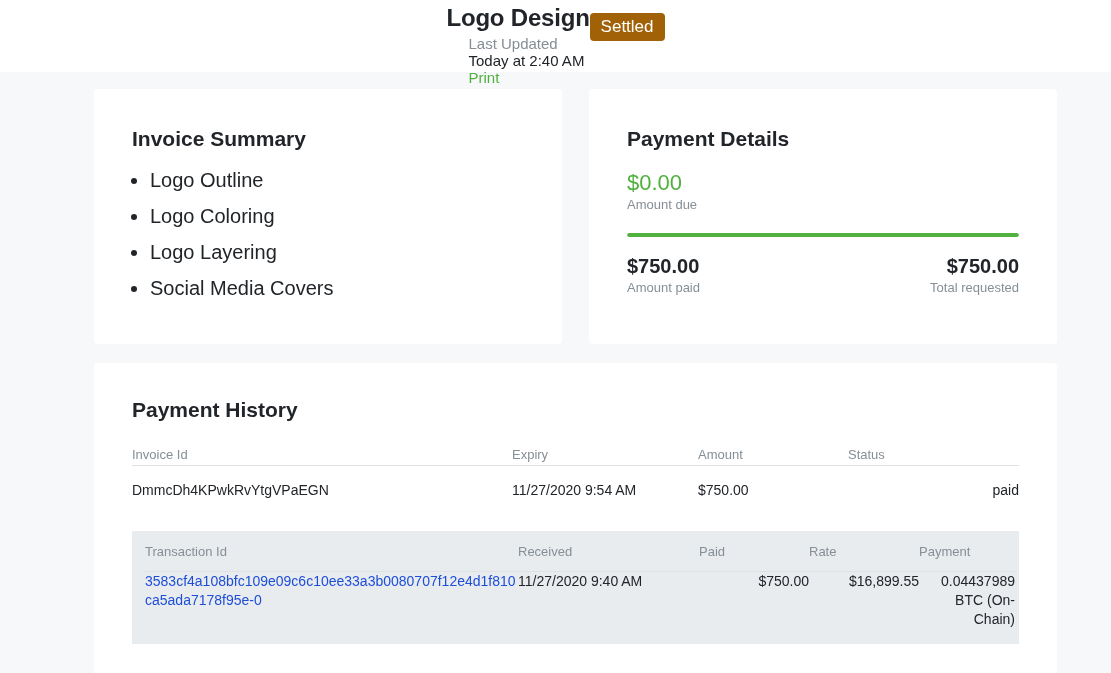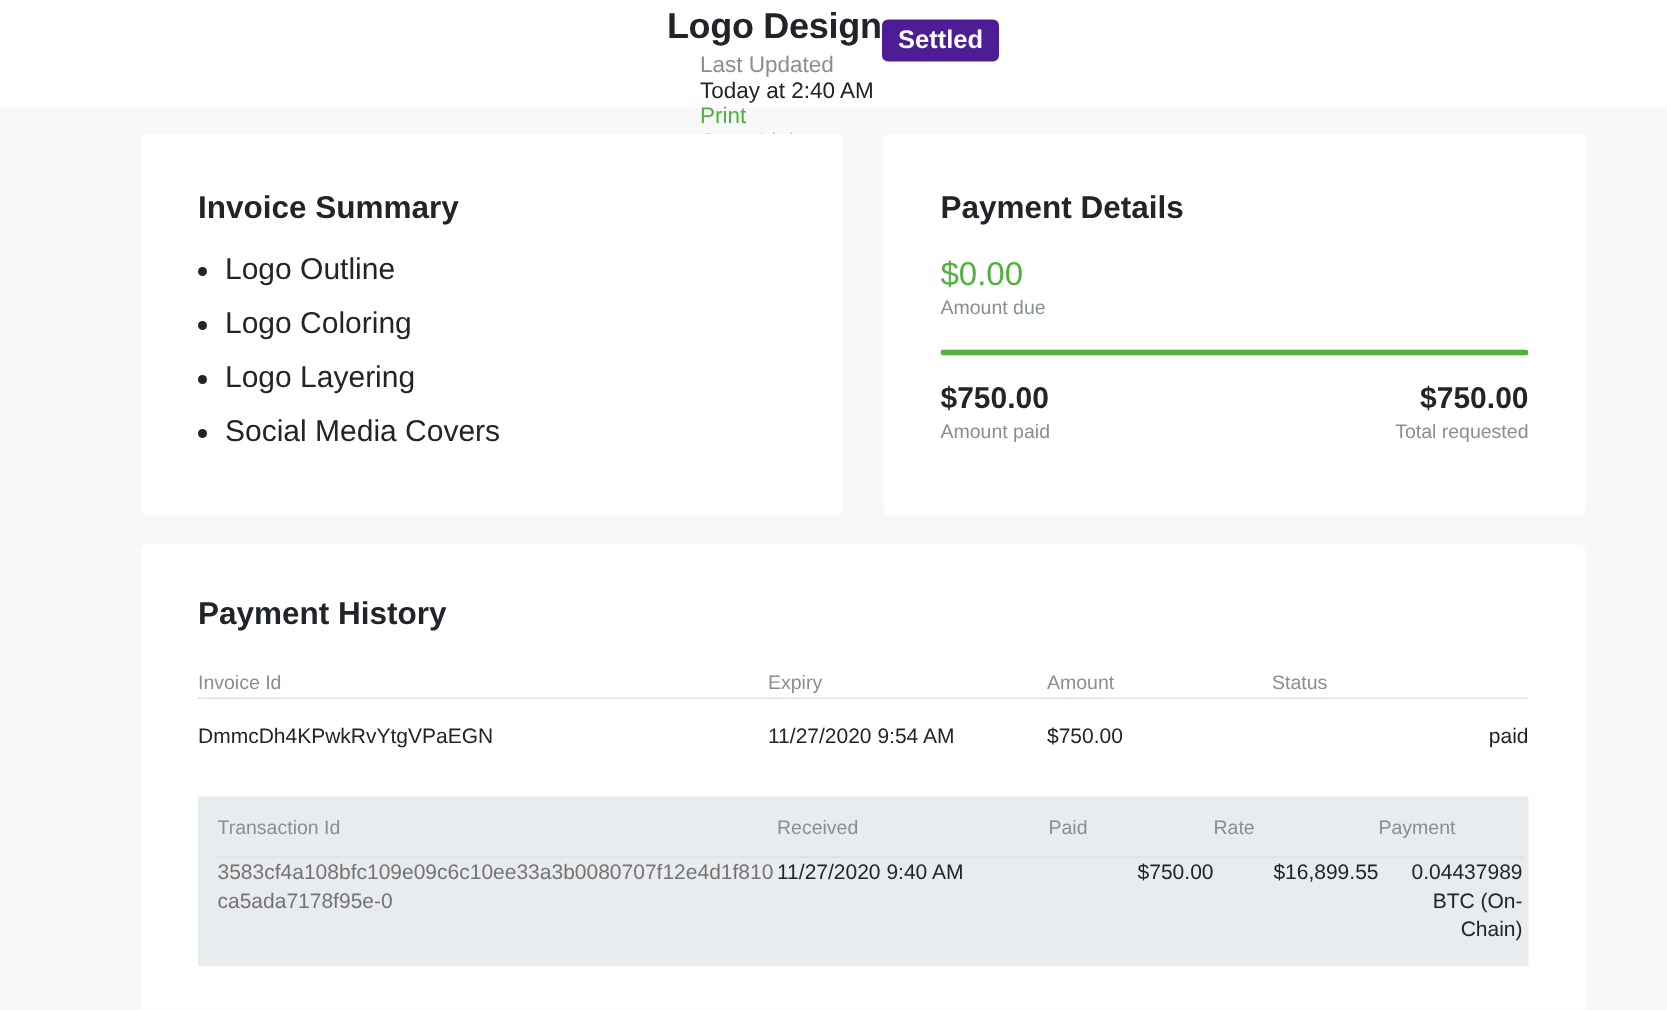--- a/index.html
+++ b/index.html
@@ -38,24 +38,24 @@
   .meta-label { color: #868e96; }
   .meta-value { color: #212529; margin-left: 5px; }
   .meta-link {
     color: #51b13e;
     margin-left: 22px;
     text-decoration: none;
     cursor: pointer;
   }
   .status-badge {
     margin-top: 13px;
-    background: #4c1d95;
+    background: #a16207;
     color: #ffffff;
     font-size: 17px;
-    font-weight: bold;
+    font-weight: normal;
     padding: 5px 11px 6px 11px;
     border-radius: 4px;
     line-height: 1;
   }
 
   
   .container {
     padding: 0 54px;
     margin-left: 40px;
   }
@@ -194,21 +194,21 @@
     padding: 0;
     vertical-align: top;
     line-height: 1.35;
   }
   .sub-col-tx    { width: 373px; }
   .sub-col-recv  { width: 181px; }
   .sub-col-paid  { width: 110px; text-align: right; }
   .sub-col-rate  { width: 110px; text-align: right; }
   .sub-col-pay   { text-align: right; }
   .tx-link {
-    color: #737373;
+    color: #1d4ed8;
     text-decoration: none;
     word-break: break-all;
     cursor: pointer;
   }
 </style>
 </head>
 <body>
 
 <div class="page-header">
   <div class="header-left">

